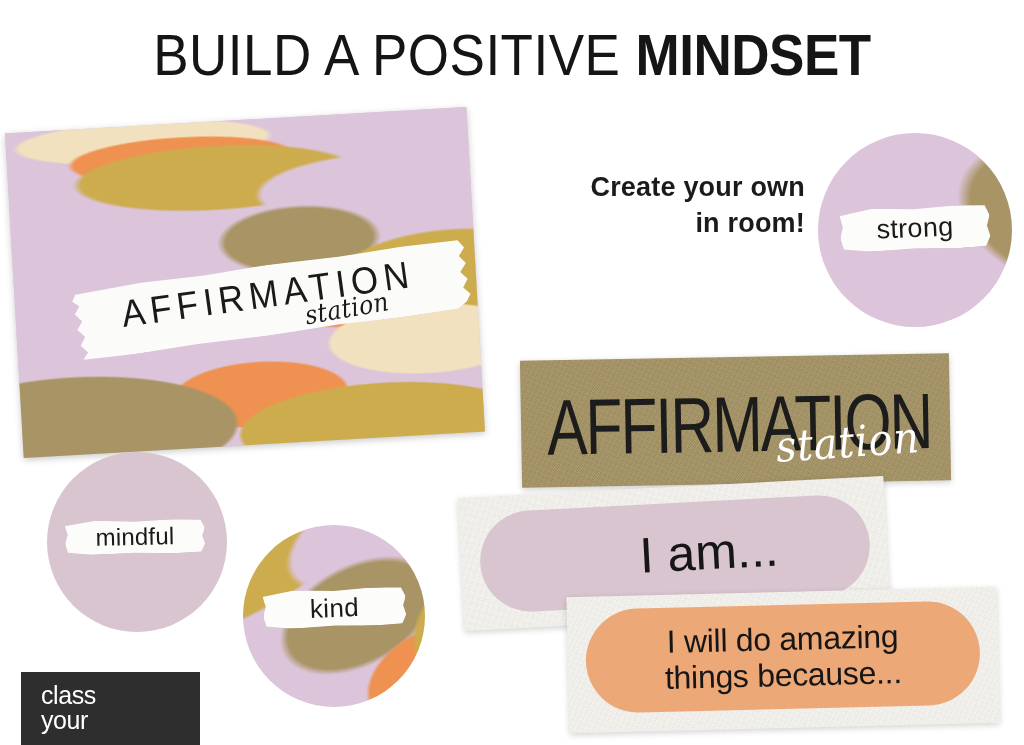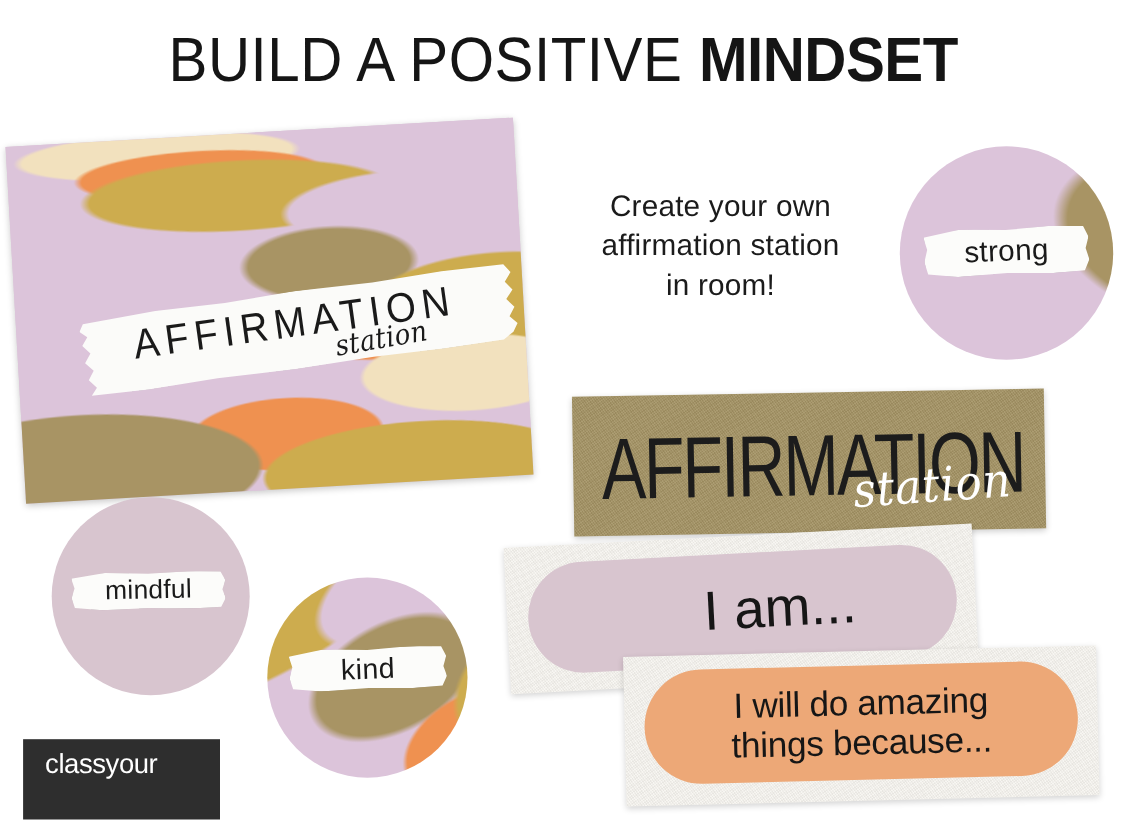--- a/index.html
+++ b/index.html
@@ -26,25 +26,25 @@
     font-weight:400;
     transform:scaleX(0.93);
   }
   .headline .light{font-weight:400;}
   .headline .heavy{font-weight:700;letter-spacing:-0.5px;}
 
   
   .subtext{
     position:absolute;
     left:505px;top:170px;width:300px;
-    text-align:center;
+    text-align:right;
     font-size:27px;
     line-height:1.33;
     color:#1b1b1b;
-    font-weight:400;
+    font-weight:700;
     letter-spacing:0.2px;
   }
   .subtext div{white-space:nowrap;}
 
   
   .swirl{
     position:absolute;inset:0;
     background-color:#dcc4da;
     background-image:
       radial-gradient(ellipse 55% 26% at 12% 92%, #a89464 0 62%, rgba(168,148,100,0) 64%),
@@ -287,21 +287,21 @@
     width:179px;height:74px;
     background:#2e2e2e;
   }
   .logo-inner{
     position:absolute;
     left:20px;top:11px;
     display:flex;align-items:center;
     color:#ffffff;
   }
   .logo-stack{
-    display:flex;flex-direction:row;
+    display:flex;flex-direction:column;
     line-height:0.98;
     font-size:25px;
     font-weight:300;
     letter-spacing:-0.4px;
     font-family:"Liberation Sans", sans-serif;
   }
   .logo-hq{
     font-size:52px;
     font-weight:200;
     letter-spacing:-1px;
@@ -314,21 +314,20 @@
 <body>
 
 <div class="stage">
 
   <div class="headline">
     <span class="light">BUILD A POSITIVE </span><span class="heavy">MINDSET</span>
   </div>
 
   <div class="subtext">
     <div>Create your own</div>
-    <div>affirmation station</div>
     <div>in room!</div>
   </div>
 
   <div class="poster">
     <div class="swirl"></div>
     <div class="torn-banner">
       <div class="torn-paper"></div>
       <div class="aff-word">AFFIRMATION</div>
       <div class="stn-word">station</div>
     </div>

